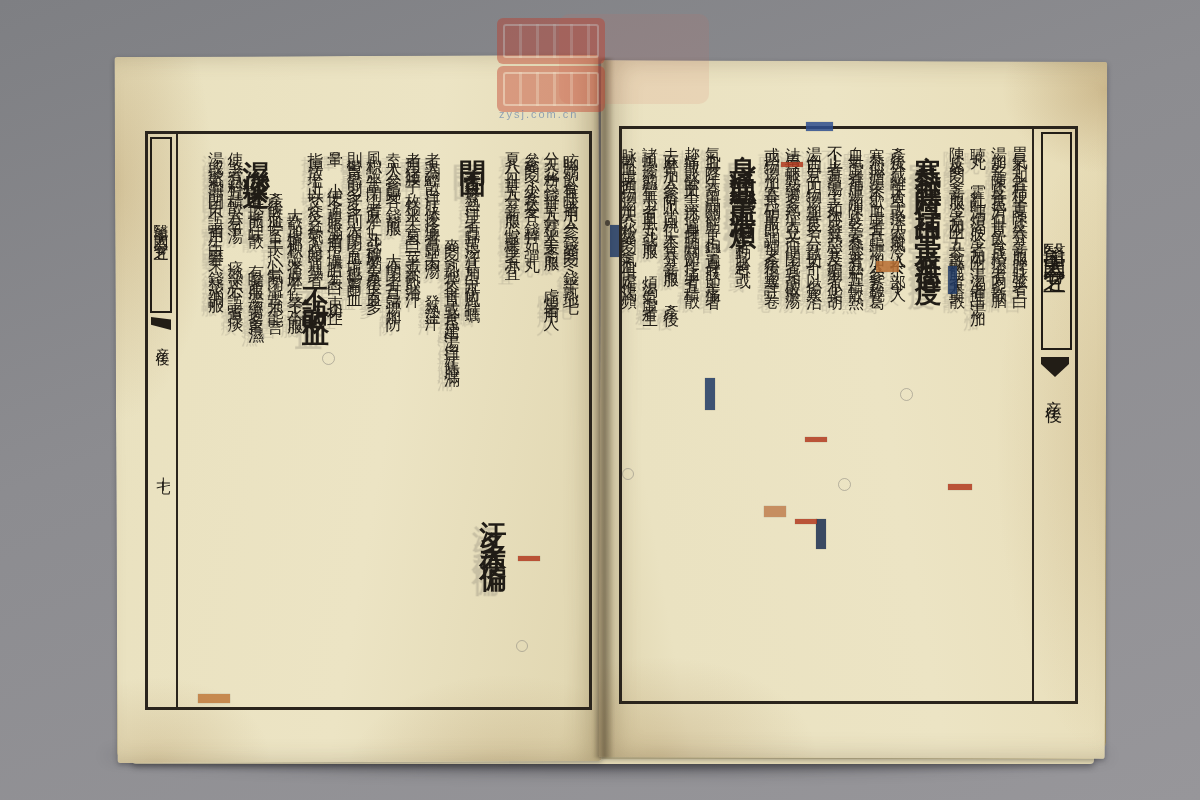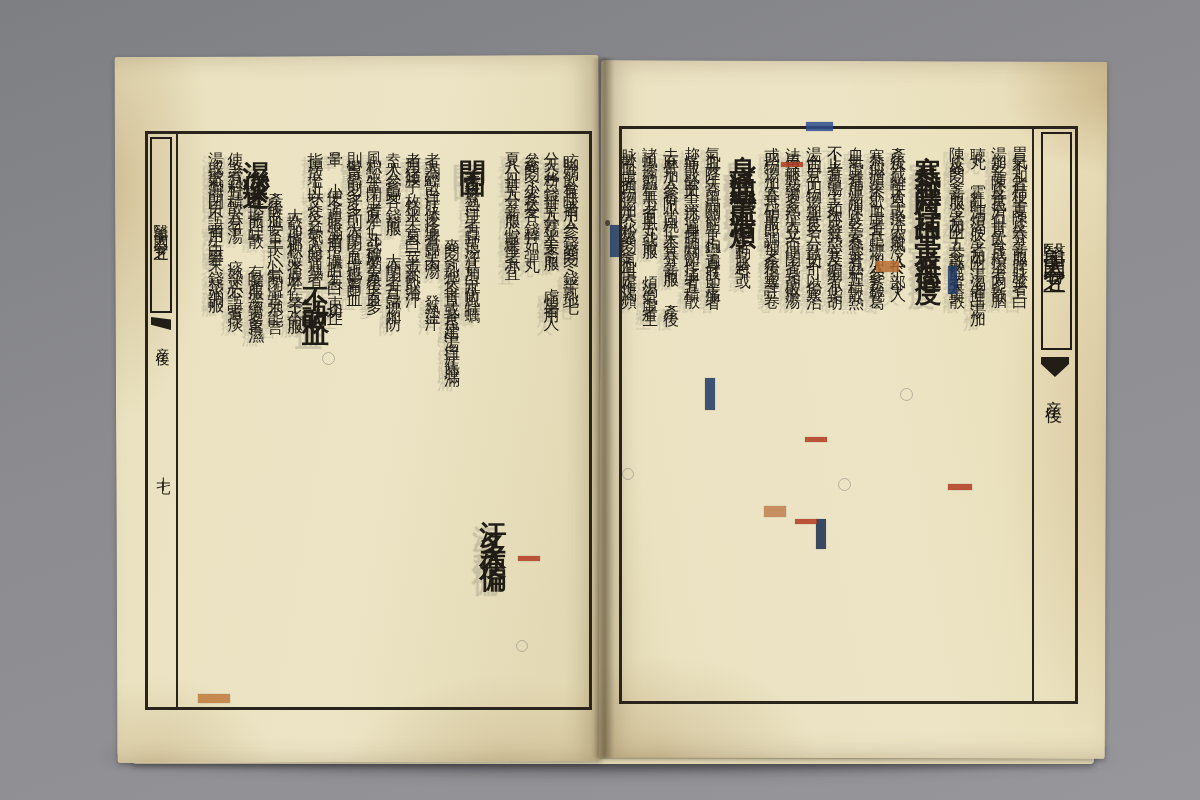--- a/index.html
+++ b/index.html
@@ -230,14 +230,24 @@
       <div class="mark rect" style="left: 198px; top: 694px; width: 32px; height: 9px; background: rgb(192, 122, 60);"></div>
       <div class="mark rect" style="left: 764px; top: 506px; width: 22px; height: 11px; background: rgb(192, 128, 80);"></div>
       <div class="mark circle" style="left: 900px; top: 388px; width: 11px; height: 11px; border: 1.5px solid rgb(138, 134, 126);"></div>
       <div class="mark circle" style="left: 838px; top: 478px; width: 11px; height: 11px; border: 1.5px solid rgb(138, 134, 126);"></div>
       <div class="mark circle" style="left: 622px; top: 468px; width: 10px; height: 10px; border: 1.5px solid rgb(138, 134, 126);"></div>
       <div class="mark circle" style="left: 322px; top: 352px; width: 11px; height: 11px; border: 1.5px solid rgb(138, 134, 126);"></div>
       <div class="mark circle" style="left: 516px; top: 640px; width: 10px; height: 10px; border: 1.5px solid rgb(138, 134, 126);"></div>
       <div class="mark circle" style="left: 252px; top: 330px; width: 10px; height: 10px; border: 1.5px solid rgb(138, 134, 126);"></div>
     </div>
 
+  <div class="watermark">
+    <div class="wm-pale"></div>
+    <div class="wm-block b1">
+        <div class="wm-inner"></div>
+      </div>
+    <div class="wm-block b2">
+        <div class="wm-inner"></div>
+      </div>
+    <div class="wm-url">zysj.com.cn</div>
+  </div>
 
 </div>
 
 </body></html>

